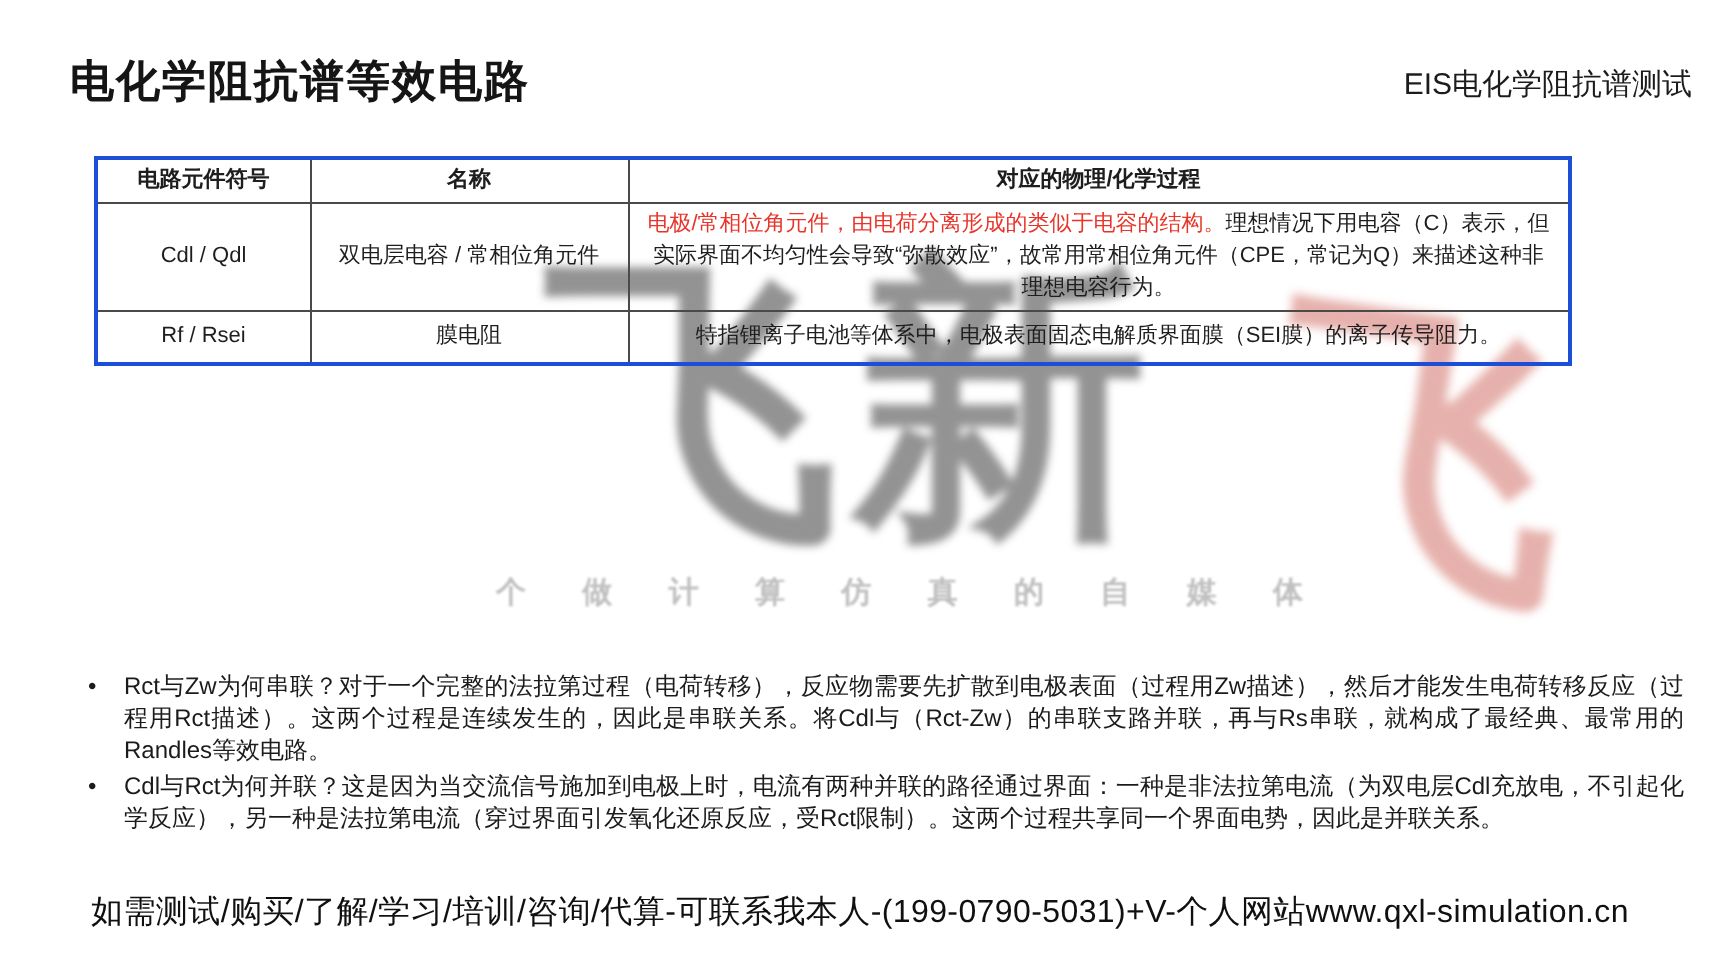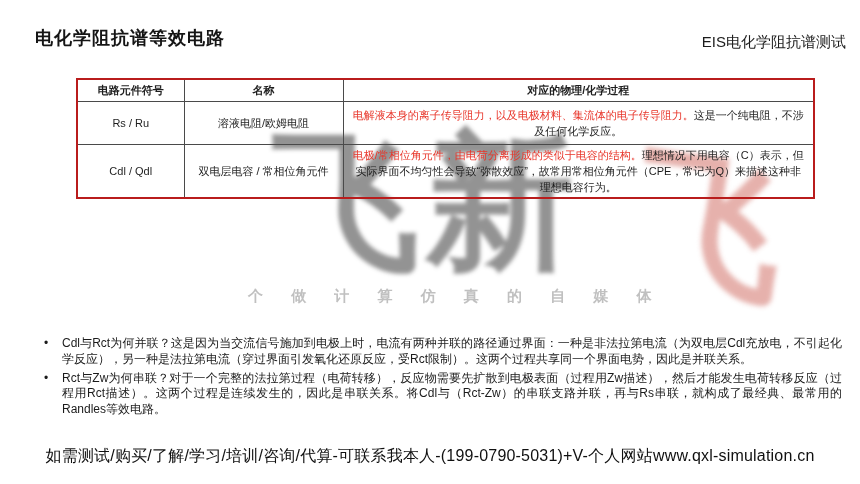--- a/index.html
+++ b/index.html
@@ -4,21 +4,21 @@
 <style>
   html,body{margin:0;padding:0;background:#e9e9e9;}
   .slide{
     position:relative;width:860px;height:484px;background:#ffffff;
     font-family:"Liberation Sans","DejaVu Sans",sans-serif;
     overflow:hidden;margin:0 auto;
   }
   
   .page-title{
     position:absolute;left:35px;top:26px;
-    font-size:18px;font-weight:700;color:#151515;letter-spacing:1px;
+    font-size:22px;font-weight:700;color:#151515;letter-spacing:1px;
   }
   .header-right{
     position:absolute;right:14px;top:33px;
     font-size:15px;font-weight:400;color:#1c1c1c;
   }
   
   .watermark{position:absolute;z-index:0;pointer-events:none;}
   .wm-logo{
     left:272px;top:128px;
     font-size:148px;font-weight:900;line-height:1;
@@ -33,23 +33,23 @@
   }
   .wm-tagline{
     left:248px;top:287px;
     font-size:15px;font-weight:700;letter-spacing:12px;
     color:rgba(150,150,150,0.60);white-space:nowrap;filter:blur(0.4px);
   }
   
   .content{position:relative;z-index:1;}
   
   table.eis{
-    position:absolute;left:76px;top:78px;width:737px;
+    position:absolute;left:47px;top:78px;width:737px;
     border-collapse:collapse;table-layout:fixed;
-    border:2px solid #b91c1c;
+    border:2px solid #1d4ed8;
     background:transparent;
   }
   table.eis th,table.eis td{
     border:1px solid #4a4a4a;
     padding:2px 7px;
     font-size:11px;line-height:16px;
     text-align:center;vertical-align:middle;
     color:#1e1e1e;background:transparent;
     overflow:hidden;
   }
@@ -105,34 +105,34 @@
         <col style="width:107px">
         <col style="width:159px">
         <col style="width:471px">
       </colgroup>
       <tbody>
         <tr class="h-head">
           <th>电路元件符号</th>
           <th>名称</th>
           <th>对应的物理/化学过程</th>
         </tr>
-        <tr class="h-r1">
-          <td>Rs / Ru</td>
-          <td>溶液电阻/欧姆电阻</td>
-          <td><span class="red-text">电解液本身的离子传导阻力，以及电极材料、集流体的电子传导阻力。</span><span>这是一个纯电阻，不涉及任何化学反应。</span></td>
-        </tr>
         <tr class="h-r2">
           <td>Cdl / Qdl</td>
           <td>双电层电容 / 常相位角元件</td>
           <td><span class="red-text">电极/常相位角元件，由电荷分离形成的类似于电容的结构。</span><span>理想情况下用电容（C）表示，但实际界面不均匀性会导致“弥散效应”，故常用常相位角元件（CPE，常记为Q）来描述这种非理想电容行为。</span></td>
         </tr>
+        <tr class="h-r5">
+          <td>Rf / Rsei</td>
+          <td>膜电阻</td>
+          <td><span class="red-text"></span><span>特指锂离子电池等体系中，电极表面固态电解质界面膜（SEI膜）的离子传导阻力。</span></td>
+        </tr>
       </tbody>
     </table>
 
     <ul class="notes">
+      <li>Rct与Zw为何串联？对于一个完整的法拉第过程（电荷转移），反应物需要先扩散到电极表面（过程用Zw描述），然后才能发生电荷转移反应（过程用Rct描述）。这两个过程是连续发生的，因此是串联关系。将Cdl与（Rct-Zw）的串联支路并联，再与Rs串联，就构成了最经典、最常用的Randles等效电路。</li>
       <li>Cdl与Rct为何并联？这是因为当交流信号施加到电极上时，电流有两种并联的路径通过界面：一种是非法拉第电流（为双电层Cdl充放电，不引起化学反应），另一种是法拉第电流（穿过界面引发氧化还原反应，受Rct限制）。这两个过程共享同一个界面电势，因此是并联关系。</li>
-      <li>Rct与Zw为何串联？对于一个完整的法拉第过程（电荷转移），反应物需要先扩散到电极表面（过程用Zw描述），然后才能发生电荷转移反应（过程用Rct描述）。这两个过程是连续发生的，因此是串联关系。将Cdl与（Rct-Zw）的串联支路并联，再与Rs串联，就构成了最经典、最常用的Randles等效电路。</li>
     </ul>
 
     <div class="footer-contact">如需测试/购买/了解/学习/培训/咨询/代算-可联系我本人-(199-0790-5031)+V-个人网站www.qxl-simulation.cn</div>
 
   </div>
 </div>
 
 </body></html>

